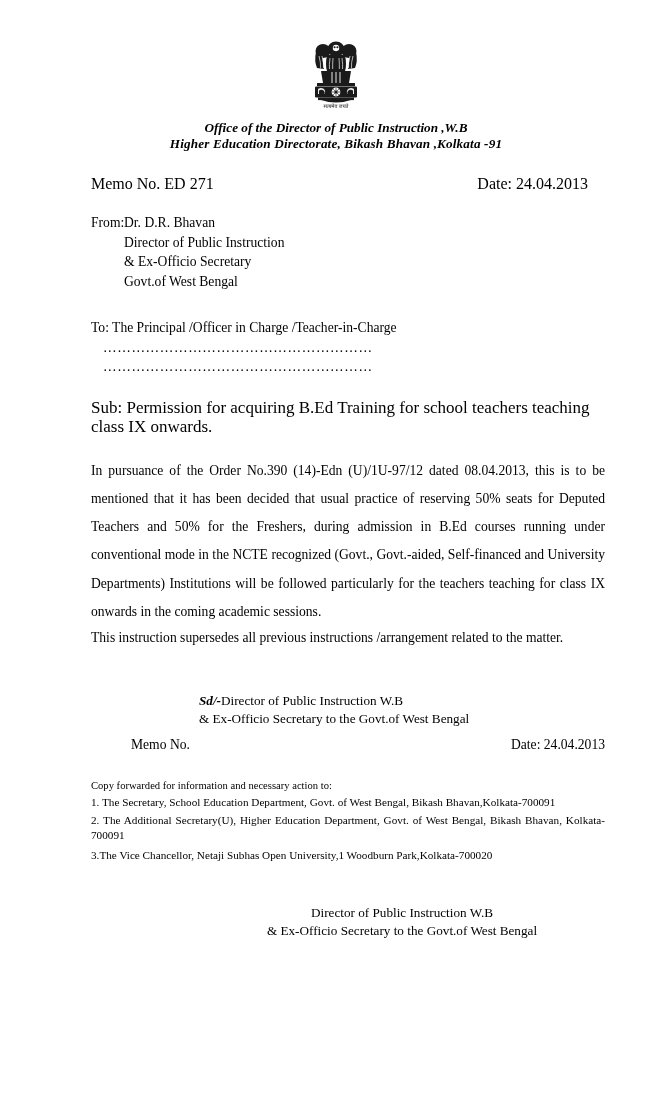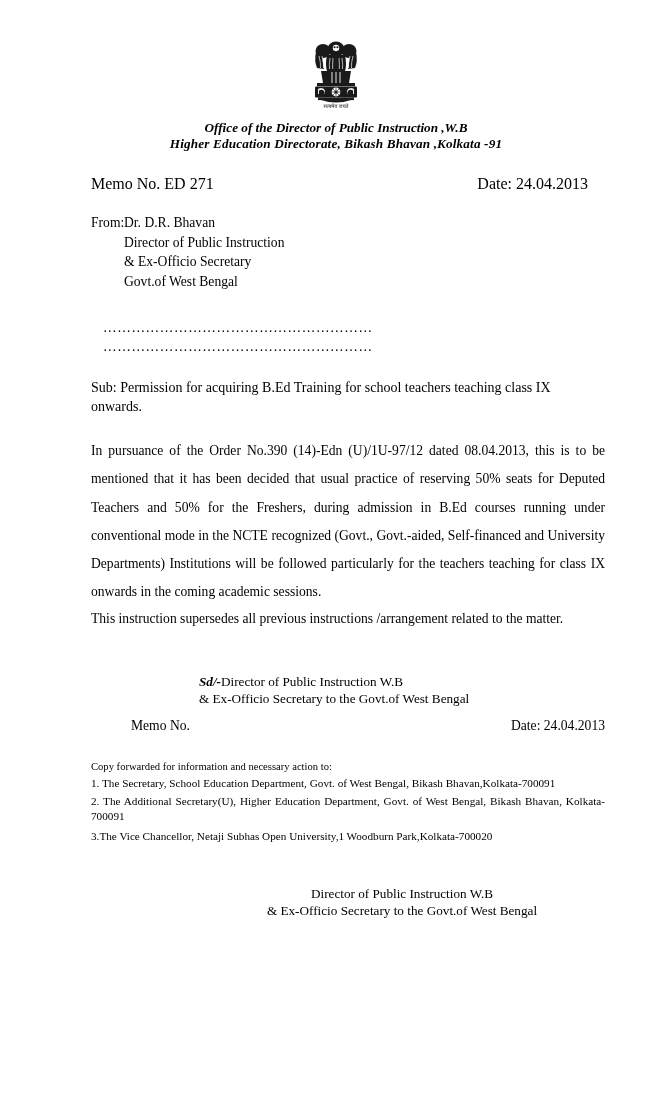--- a/index.html
+++ b/index.html
@@ -70,21 +70,21 @@
   .to-block { margin-top: 27px; font-size: 13.6px; line-height: 19.5px; }
   .dots {
     padding-left: 12px;
     font-size: 13.6px;
     line-height: 19px;
     letter-spacing: 0.6px;
     white-space: nowrap;
     overflow: hidden;
     color: #000;
   }
-  .sub-block { margin-top: 22px; font-size: 14px; line-height: 19px; }
+  .sub-block { margin-top: 22px; font-size: 17px; line-height: 19px; }
 
   .para {
     margin-top: 21px;
     font-size: 13.6px;
     line-height: 28.3px;
     text-align: justify;
     text-justify: inter-word;
   }
   .para-2 {
     margin-top: 0px;
@@ -215,20 +215,21 @@
       <div class="from-line">
         <span class="from-label">From:</span>
         <span>Dr. D.R. Bhavan</span>
       </div>
       <div class="from-indent">Director of Public Instruction</div>
       <div class="from-indent">&amp; Ex-Officio Secretary</div>
       <div class="from-indent">Govt.of West Bengal</div>
     </div>
 
     <div class="to-block">
+      <div>To: The Principal /Officer in Charge /Teacher-in-Charge</div>
       <div class="dots">…………………………………………………</div>
       <div class="dots">…………………………………………………</div>
     </div>
 
     <div class="sub-block">Sub: Permission for acquiring B.Ed Training for school teachers teaching class IX onwards.</div>
 
     <div class="para">In pursuance of the Order No.390 (14)-Edn (U)/1U-97/12 dated 08.04.2013, this is to be mentioned that it has been decided that usual practice of reserving 50% seats for Deputed Teachers and 50% for the Freshers, during admission in B.Ed courses running under conventional mode in the NCTE recognized (Govt., Govt.-aided, Self-financed and University Departments) Institutions will be followed particularly for the teachers teaching for class IX onwards in the coming academic sessions.</div>
     <div class="para-2">This instruction supersedes all previous instructions /arrangement related to the matter.</div>
 
     <div class="sig-block">

